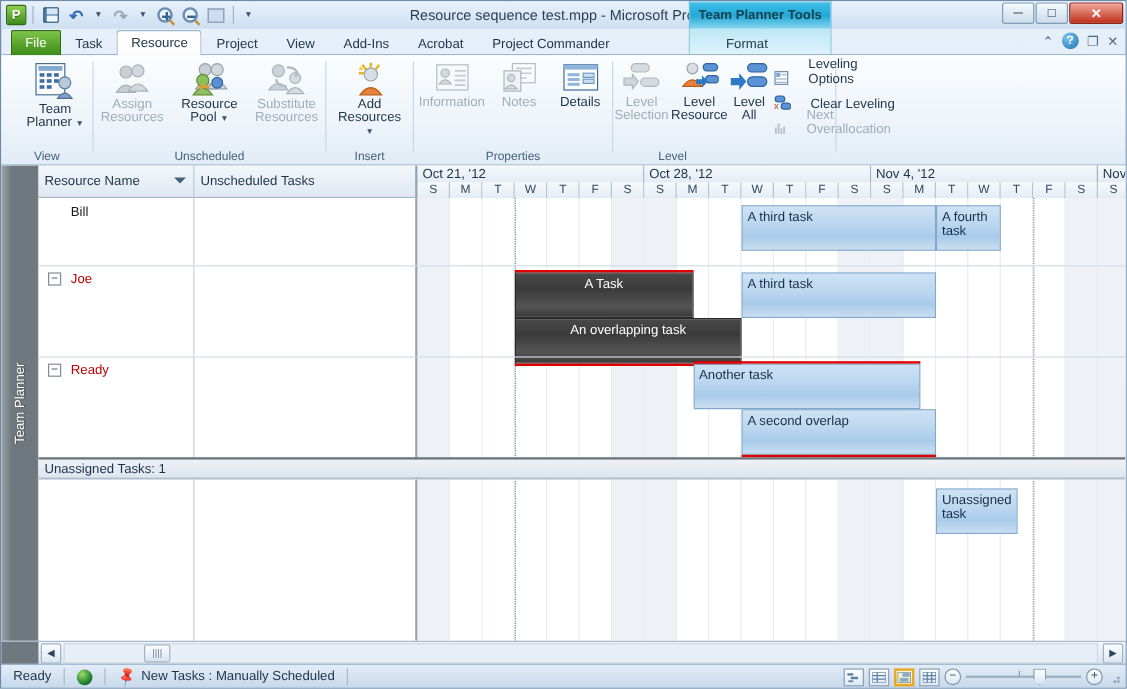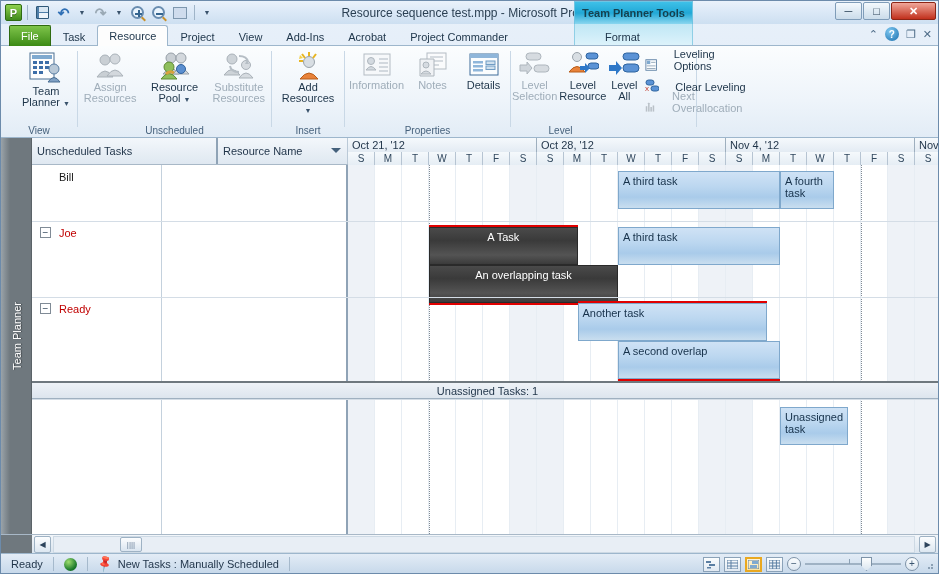--- a/index.html
+++ b/index.html
@@ -581,26 +581,26 @@
   <div class="main">
     <div class="sidebar-strip">
       <div class="vt">
           <span>Team Planner</span>
         </div>
     </div>
 
     <div class="grid-wrap">
 
       <div class="hdr">
-        <div class="hdr-cell" style="width:186px;border-right:2px solid #8fa3b6;">
-          <span>Unscheduled Tasks</span>
-        </div>
         <div class="hdr-cell" style="width:130px">
           <span>Resource Name</span>
           <span class="sortcaret"></span>
+        </div>
+        <div class="hdr-cell" style="width:186px;border-right:2px solid #8fa3b6;">
+          <span>Unscheduled Tasks</span>
         </div>
       </div>
       <div class="tl-hdr">
         <div class="tl-weeks" id="tlWeeks">
             <div class="tl-week" style="left: 0px; width: 189px;">Oct 21, '12</div>
             <div class="tl-week" style="left: 189px; width: 189px;">Oct 28, '12</div>
             <div class="tl-week" style="left: 378px; width: 189px;">Nov 4, '12</div>
             <div class="tl-week" style="left: 567px; width: 54px;">Nov 11,</div>
           </div>
         <div class="tl-days" id="tlDays">
@@ -683,21 +683,21 @@
             <div class="resname" style="top: 56px; height: 76px;">
               <span class="exp">−</span>
               <span class="nm over">Joe</span>
             </div>
             <div class="resname" style="top: 132px; height: 84px;">
               <span class="exp">−</span>
               <span class="nm over">Ready</span>
             </div>
           </div>
 
-        <div class="unassigned-hdr" style="left:0;top:216px;text-align:center;">Unassigned Tasks: 1</div>
+        <div class="unassigned-hdr" style="left:0;top:216px;">Unassigned Tasks: 1</div>
       </div>
     </div>
   </div>
 
   <div class="hscroll">
     <div class="corner"></div>
     <div class="sb-arrow">◀</div>
     <div class="sb-track">
       <div class="sb-thumb">||||</div>
     </div>

